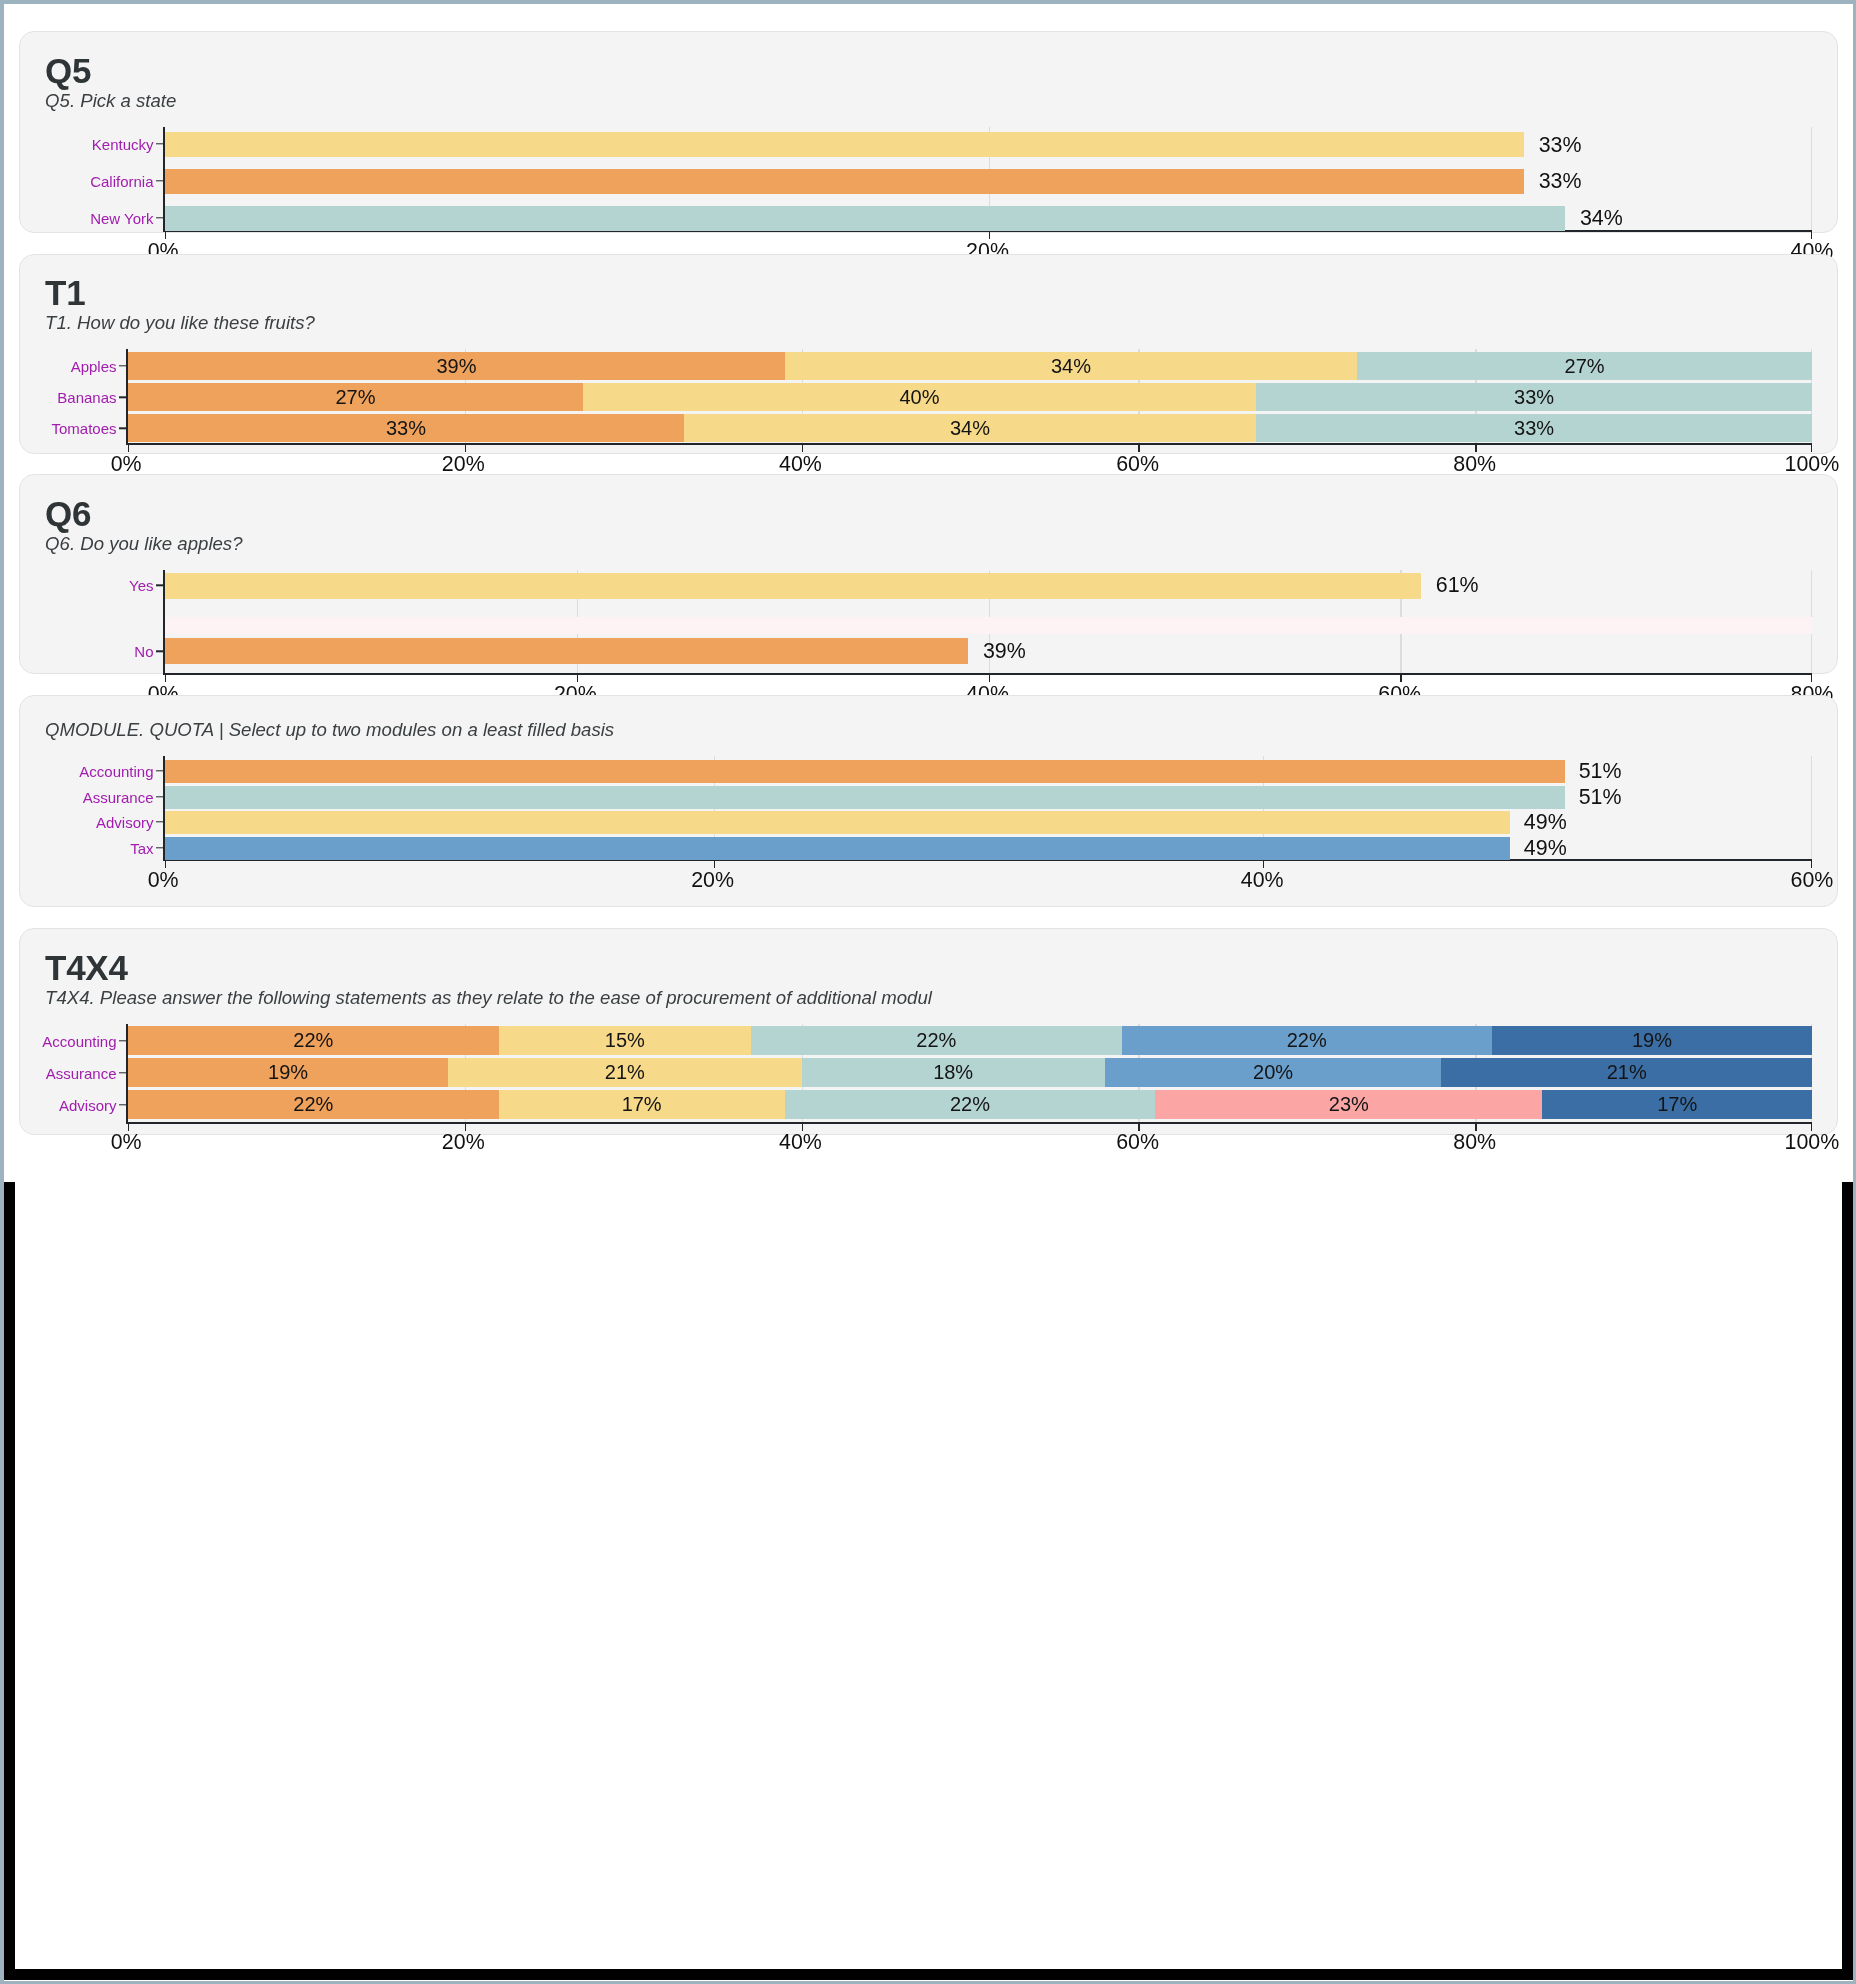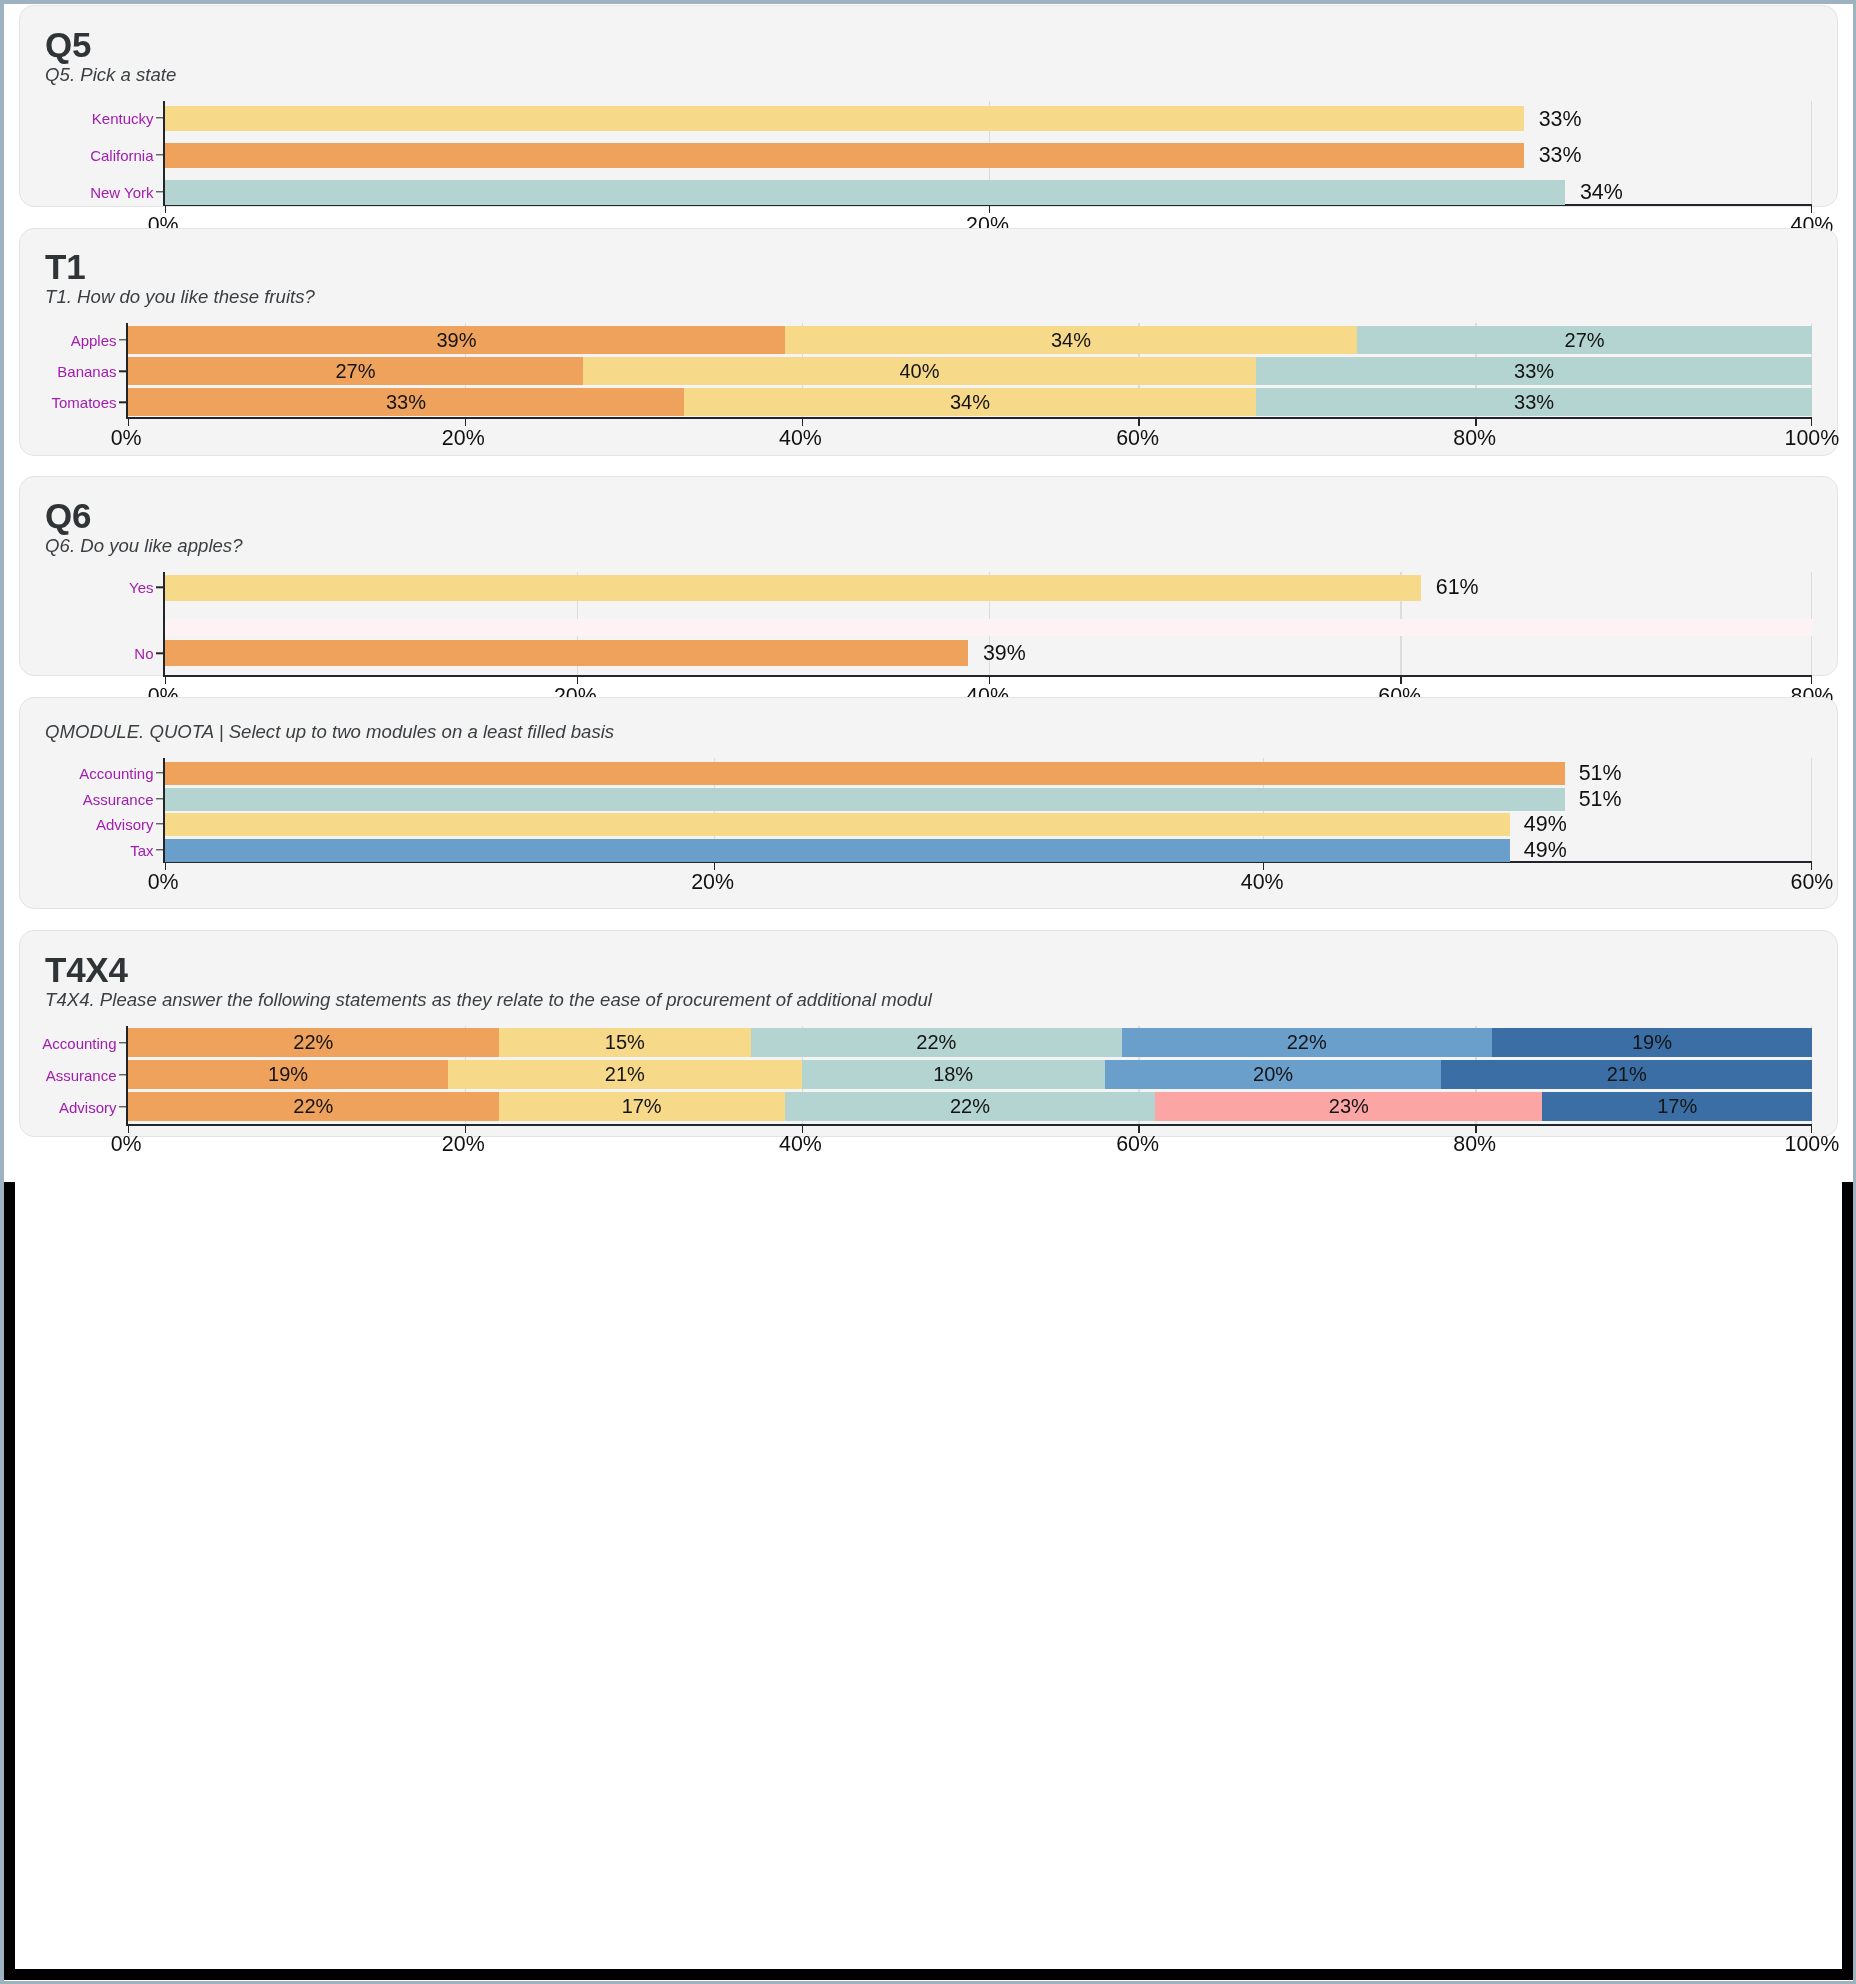--- a/index.html
+++ b/index.html
@@ -27,21 +27,21 @@
     left:0px; top:1178px;
     width:1849px; height:798px;
     border-left:11.7px solid #000;
     border-right:11.7px solid #000;
     border-bottom:11.7px solid #000;
     pointer-events:none;
   }
 
   .stack{
     position:absolute; left:0; top:0; right:0; bottom:0;
-    padding:1px 15px 0 15px;
+    padding:27px 15px 0 15px;
   }
 
   .card{
     background:#f4f4f4;
     border:0.7px solid #e3e3e3;
     border-radius:15px;
     margin-bottom:20.7px;
     padding:20.7px 25px 18px 25px;
     position:relative;
   }
@@ -186,21 +186,21 @@
           <div style="width:118px;flex:0 0 auto;"></div>
           <div class="xaxis-labels" style="flex:1 1 auto;">
             <div class="xlabel" style="left:0%;">0%</div>
             <div class="xlabel" style="left:50%;">20%</div>
             <div class="xlabel" style="left:100%;">40%</div>
           </div>
         </div>
       </div>
     </div>
 
-    <div class="card" style="height:228px;">
+    <div class="card" style="height:200px;">
       <div class="card-title">T1</div>
       <div class="card-sub">T1. How do you like these fruits?</div>
       <div class="plot" style="margin-top:15px;">
         <div class="plot-body" style="height:96px;">
           <div class="ylabels" style="width:81px;">
             <div class="ylabel" style="top:16.5px;">Apples</div>
             <div class="ytick" style="top:16.5px;"></div>
             <div class="ylabel" style="top:48px;">Bananas</div>
             <div class="ytick" style="top:48px;"></div>
             <div class="ylabel" style="top:79px;">Tomatoes</div>

